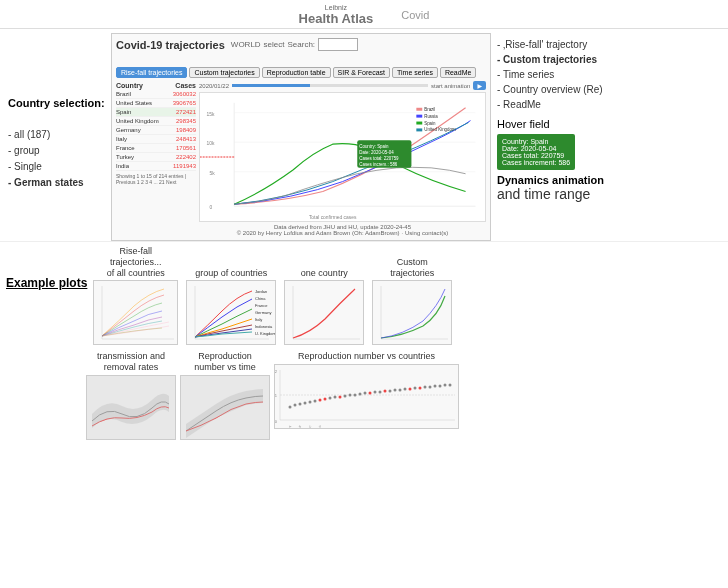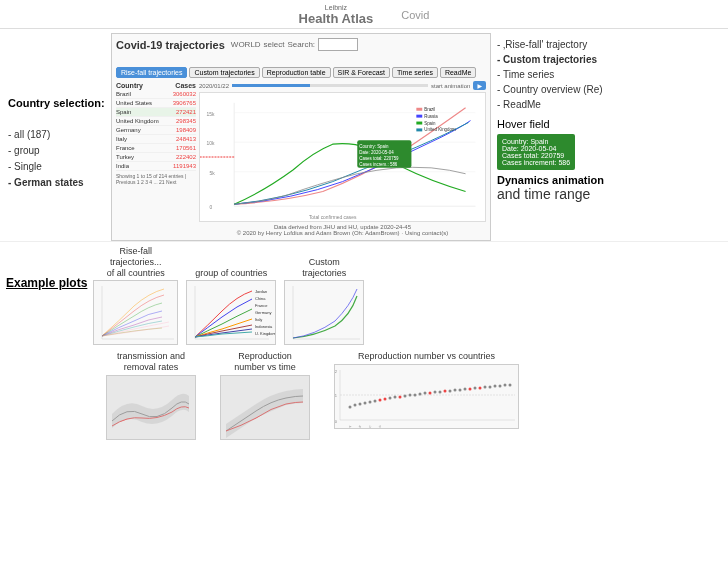--- a/index.html
+++ b/index.html
@@ -223,21 +223,21 @@
     .plot-thumb {
       border: 1px solid #ccc;
       background: #f8f8f8;
       position: relative;
       overflow: hidden;
     }
     .plot-thumb svg { display: block; }
 
     .bottom-row2 {
       display: flex;
-      gap: 24px;
+      gap: 4px;
       align-items: flex-start;
       margin-top: 6px;
       padding: 0 6px;
     }
     .plot-item2 {
       display: flex;
       flex-direction: column;
       align-items: center;
     }
 
@@ -496,20 +496,31 @@
                 <text x="68" y="19" font-size="4" fill="#333">China</text>
                 <text x="68" y="26" font-size="4" fill="#333">France</text>
                 <text x="68" y="33" font-size="4" fill="#333">Germany</text>
                 <text x="68" y="40" font-size="4" fill="#333">Italy</text>
                 <text x="68" y="47" font-size="4" fill="#333">Indonesia</text>
                 <text x="68" y="54" font-size="4" fill="#333">U. Kingdom</text>
               </svg>
             </div>
           </div>
 
+          <div class="plot-item">
+            <div class="plot-label">one country</div>
+            <div class="plot-thumb" style="width:80px; height:65px;">
+              <svg viewBox="0 0 80 65" width="80" height="65">
+                <rect width="80" height="65" fill="#f8f8f8"></rect>
+                <line x1="8" y1="5" x2="8" y2="58" stroke="#ccc" stroke-width="0.5"></line>
+                <line x1="8" y1="58" x2="75" y2="58" stroke="#ccc" stroke-width="0.5"></line>
+                <path d="M8,57 Q25,52 40,38 Q55,22 70,8" stroke="#e44" stroke-width="1.2" fill="none"></path>
+              </svg>
+            </div>
+          </div>
 
           <div class="plot-item">
             <div class="plot-label">Custom<br>trajectories</div>
             <div class="plot-thumb" style="width:80px; height:65px;">
               <svg viewBox="0 0 80 65" width="80" height="65">
                 <rect width="80" height="65" fill="#f8f8f8"></rect>
                 <line x1="8" y1="5" x2="8" y2="58" stroke="#ccc" stroke-width="0.5"></line>
                 <line x1="8" y1="58" x2="75" y2="58" stroke="#ccc" stroke-width="0.5"></line>
                 <path d="M8,57 Q30,55 50,45 Q65,35 72,15" stroke="#4a4" stroke-width="1.2" fill="none"></path>
                 <path d="M8,57 Q30,54 50,40 Q65,25 72,8" stroke="#44e" stroke-width="1" fill="none" opacity="0.7"></path>

